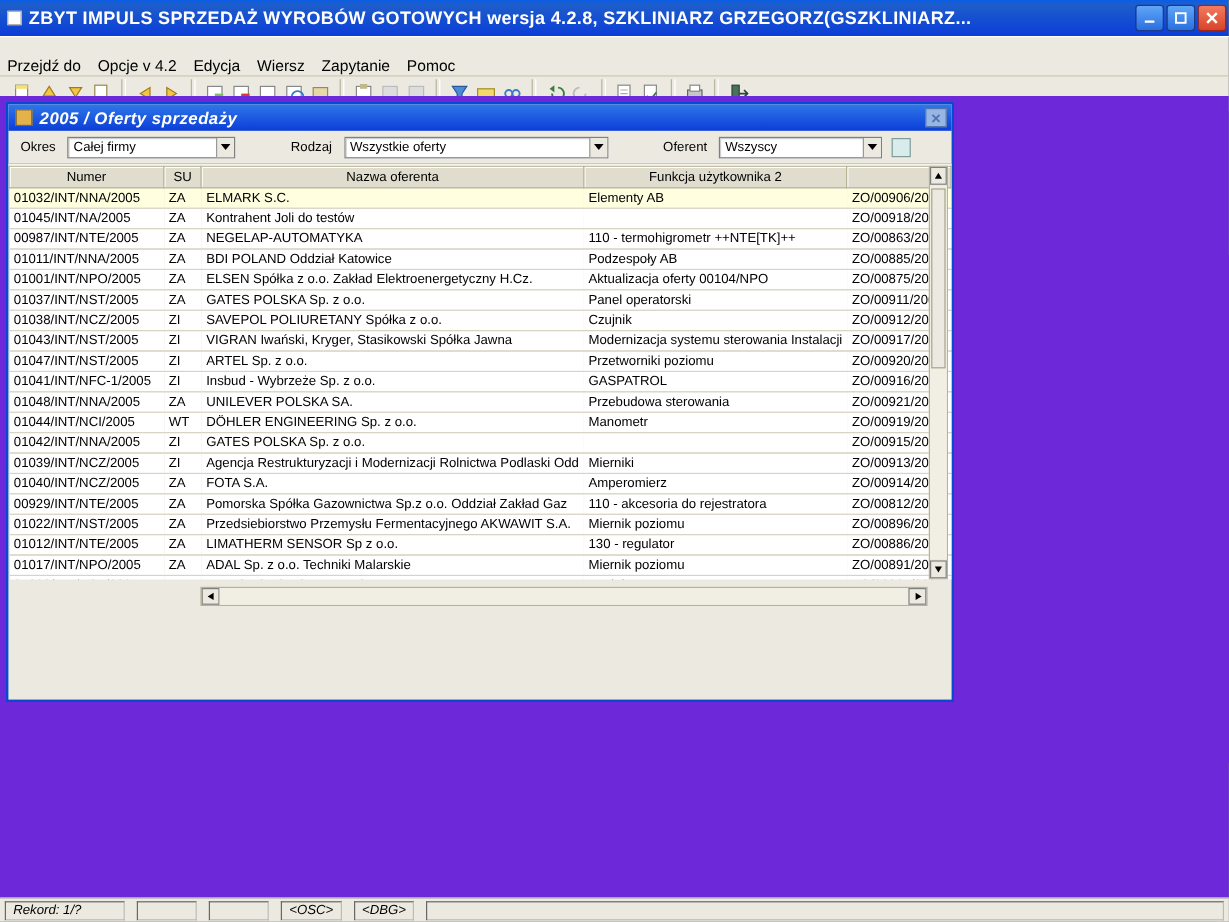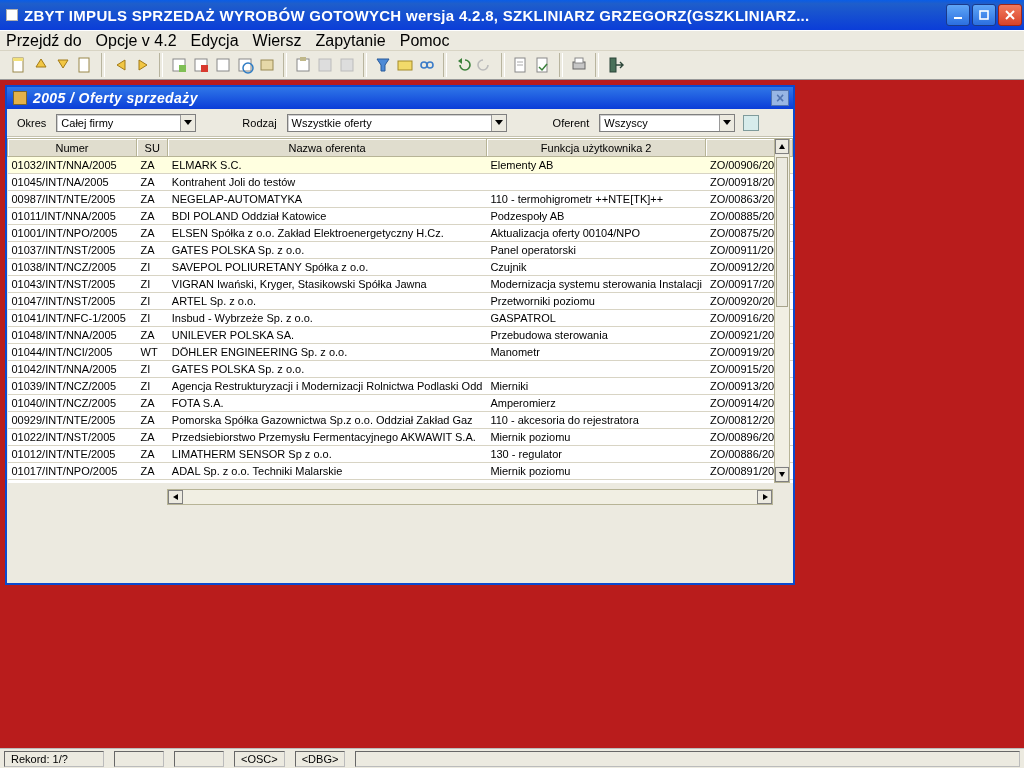--- a/index.html
+++ b/index.html
@@ -17,34 +17,34 @@
   .win-btn {
     width: 24px; height: 22px; border-radius: 3px;
     background: linear-gradient(to bottom, #5fa6f7, #2b6fe0);
     border: 1px solid #1a3a8a; display: flex; align-items: center; justify-content: center;
     color: #fff; font-weight: bold; font-size: 13px; cursor: pointer;
   }
   .win-btn.close { background: linear-gradient(to bottom, #f27b5e, #d8432a); border-color: #a02518; }
   .win-btn svg { width: 12px; height: 12px; }
 
   .menubar {
-    height: 20px; background: #eceae0; display: flex; align-items: center;
-    padding: 0 6px; gap: 14px; font-size: 16px; border-top: 1px solid #fff;
+    height: 20px; background: #eceae0; display: flex; 
+    padding: 16px 6px; gap: 14px; font-size: 13px; border-top: 1px solid #fff;
   }
   .menubar span { cursor: default; }
 
   .toolbar {
     height: 30px; background: #eceae0; display: flex; align-items: center;
     padding: 2px 10px; gap: 4px; border-top: 1px solid #d8d4c4; border-bottom: 1px solid #999;
   }
   .tool-sep { width: 4px; height: 24px; border-left: 1px solid #b8b49e; border-right: 1px solid #fff; margin: 0 3px; }
   .tool-ic { width: 18px; height: 18px; display: inline-block; }
 
   .mdi-area {
-    position: absolute; left: 0; top: 80px; right: 0; bottom: 20px; background: #b91c1c;
+    position: absolute; left: 0; top: 80px; right: 0; bottom: 20px; background: #6d28d9;
   }
 
   
   .inner-window {
     position: absolute; left: 5px; top: 5px; width: 790px; height: 500px;
     border: 2px solid #0a49cf; background: #eceae0;
   }
   .inner-titlebar {
     height: 22px; background: linear-gradient(to bottom, #2f77e8, #0b3dd8);
     color: #fff; font-weight: bold; font-size: 14px; font-style: italic; letter-spacing: .4px;
@@ -103,21 +103,21 @@
   }
   .btn.wide { width: 78px; }
   .btn.ok { font-weight: bold; text-decoration: none; border: 2px solid #000; margin-left: auto; }
 
   
   .statusbar {
     position: absolute; bottom: 0; left: 0; right: 0; height: 20px;
     background: #eceae0; font-size: 11px; display: flex; align-items: center; padding: 0 4px; gap: 10px;
     border-top: 1px solid #bbb;
   }
-  .statusbar .cell { border: 1px inset #bbb; height: 16px; padding: 0 6px; display:flex; align-items:center; }
+  .statusbar .cell { border: 1px inset #bbb; height: 16px; padding: 0 6px; display:flex; align-items:center;font-style:italic; }
 </style>
 </head>
 <body>
 
 <div class="titlebar">
   <div class="title">
     <span class="appicon"></span>
     <span>ZBYT IMPULS SPRZEDAŻ WYROBÓW GOTOWYCH wersja 4.2.8, SZKLINIARZ GRZEGORZ(GSZKLINIARZ...</span>
   </div>
   <div class="win-buttons">

